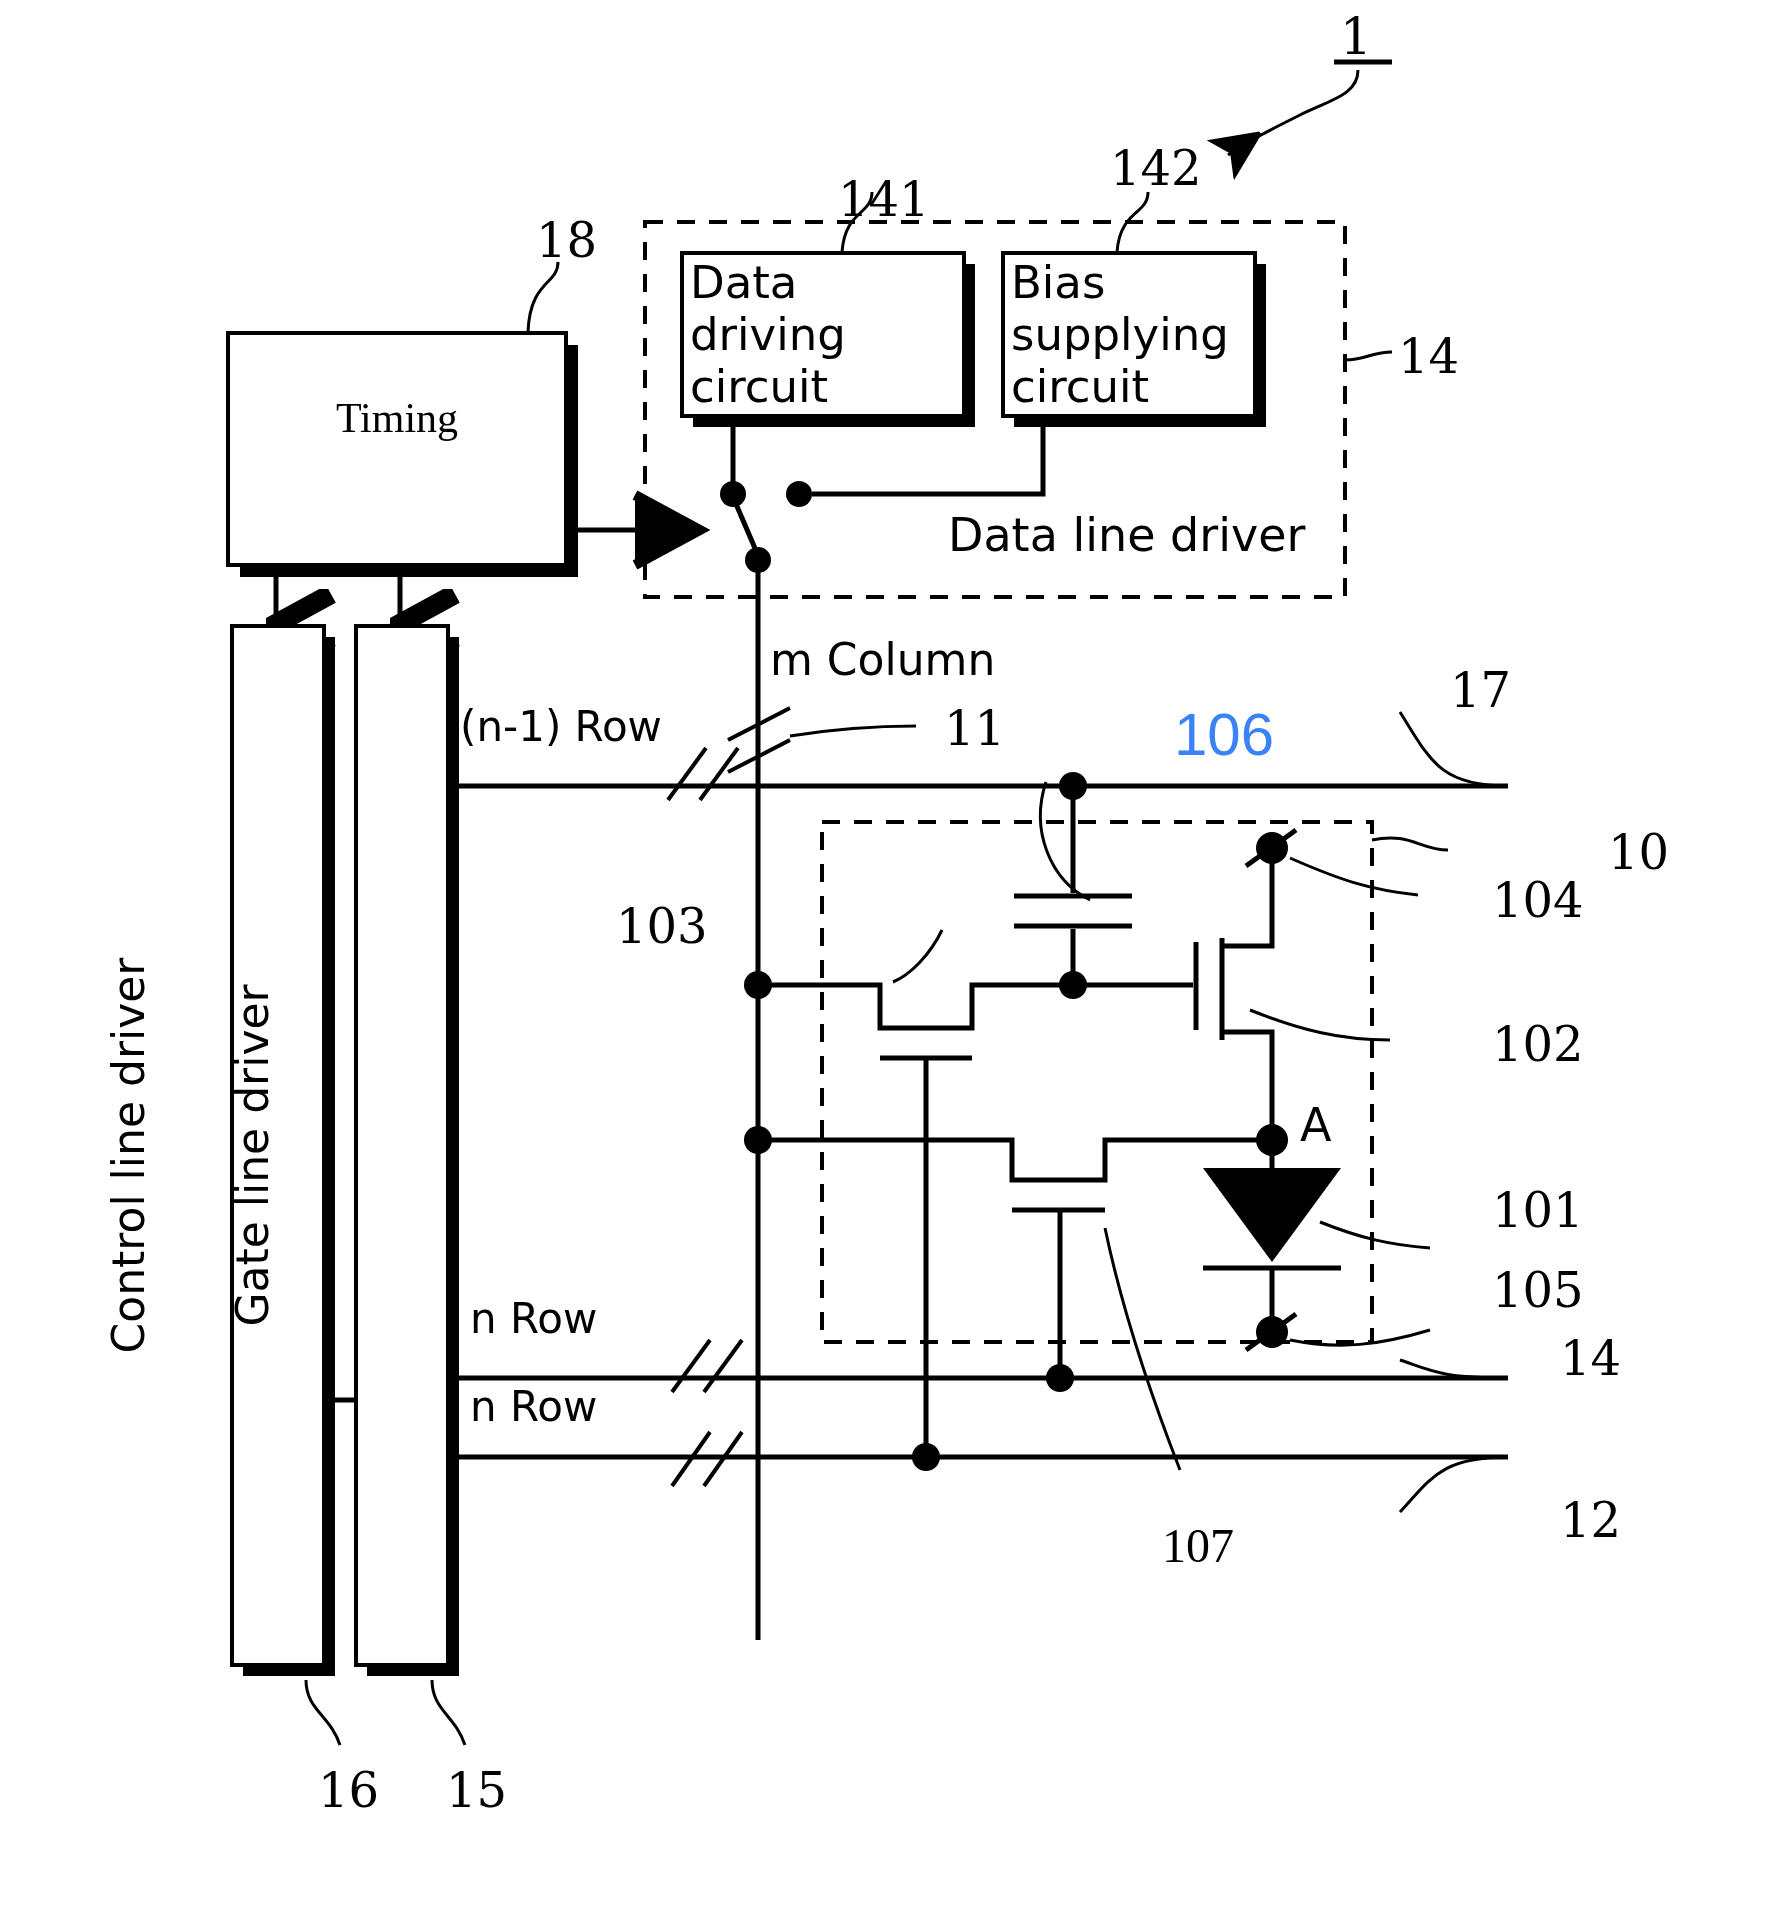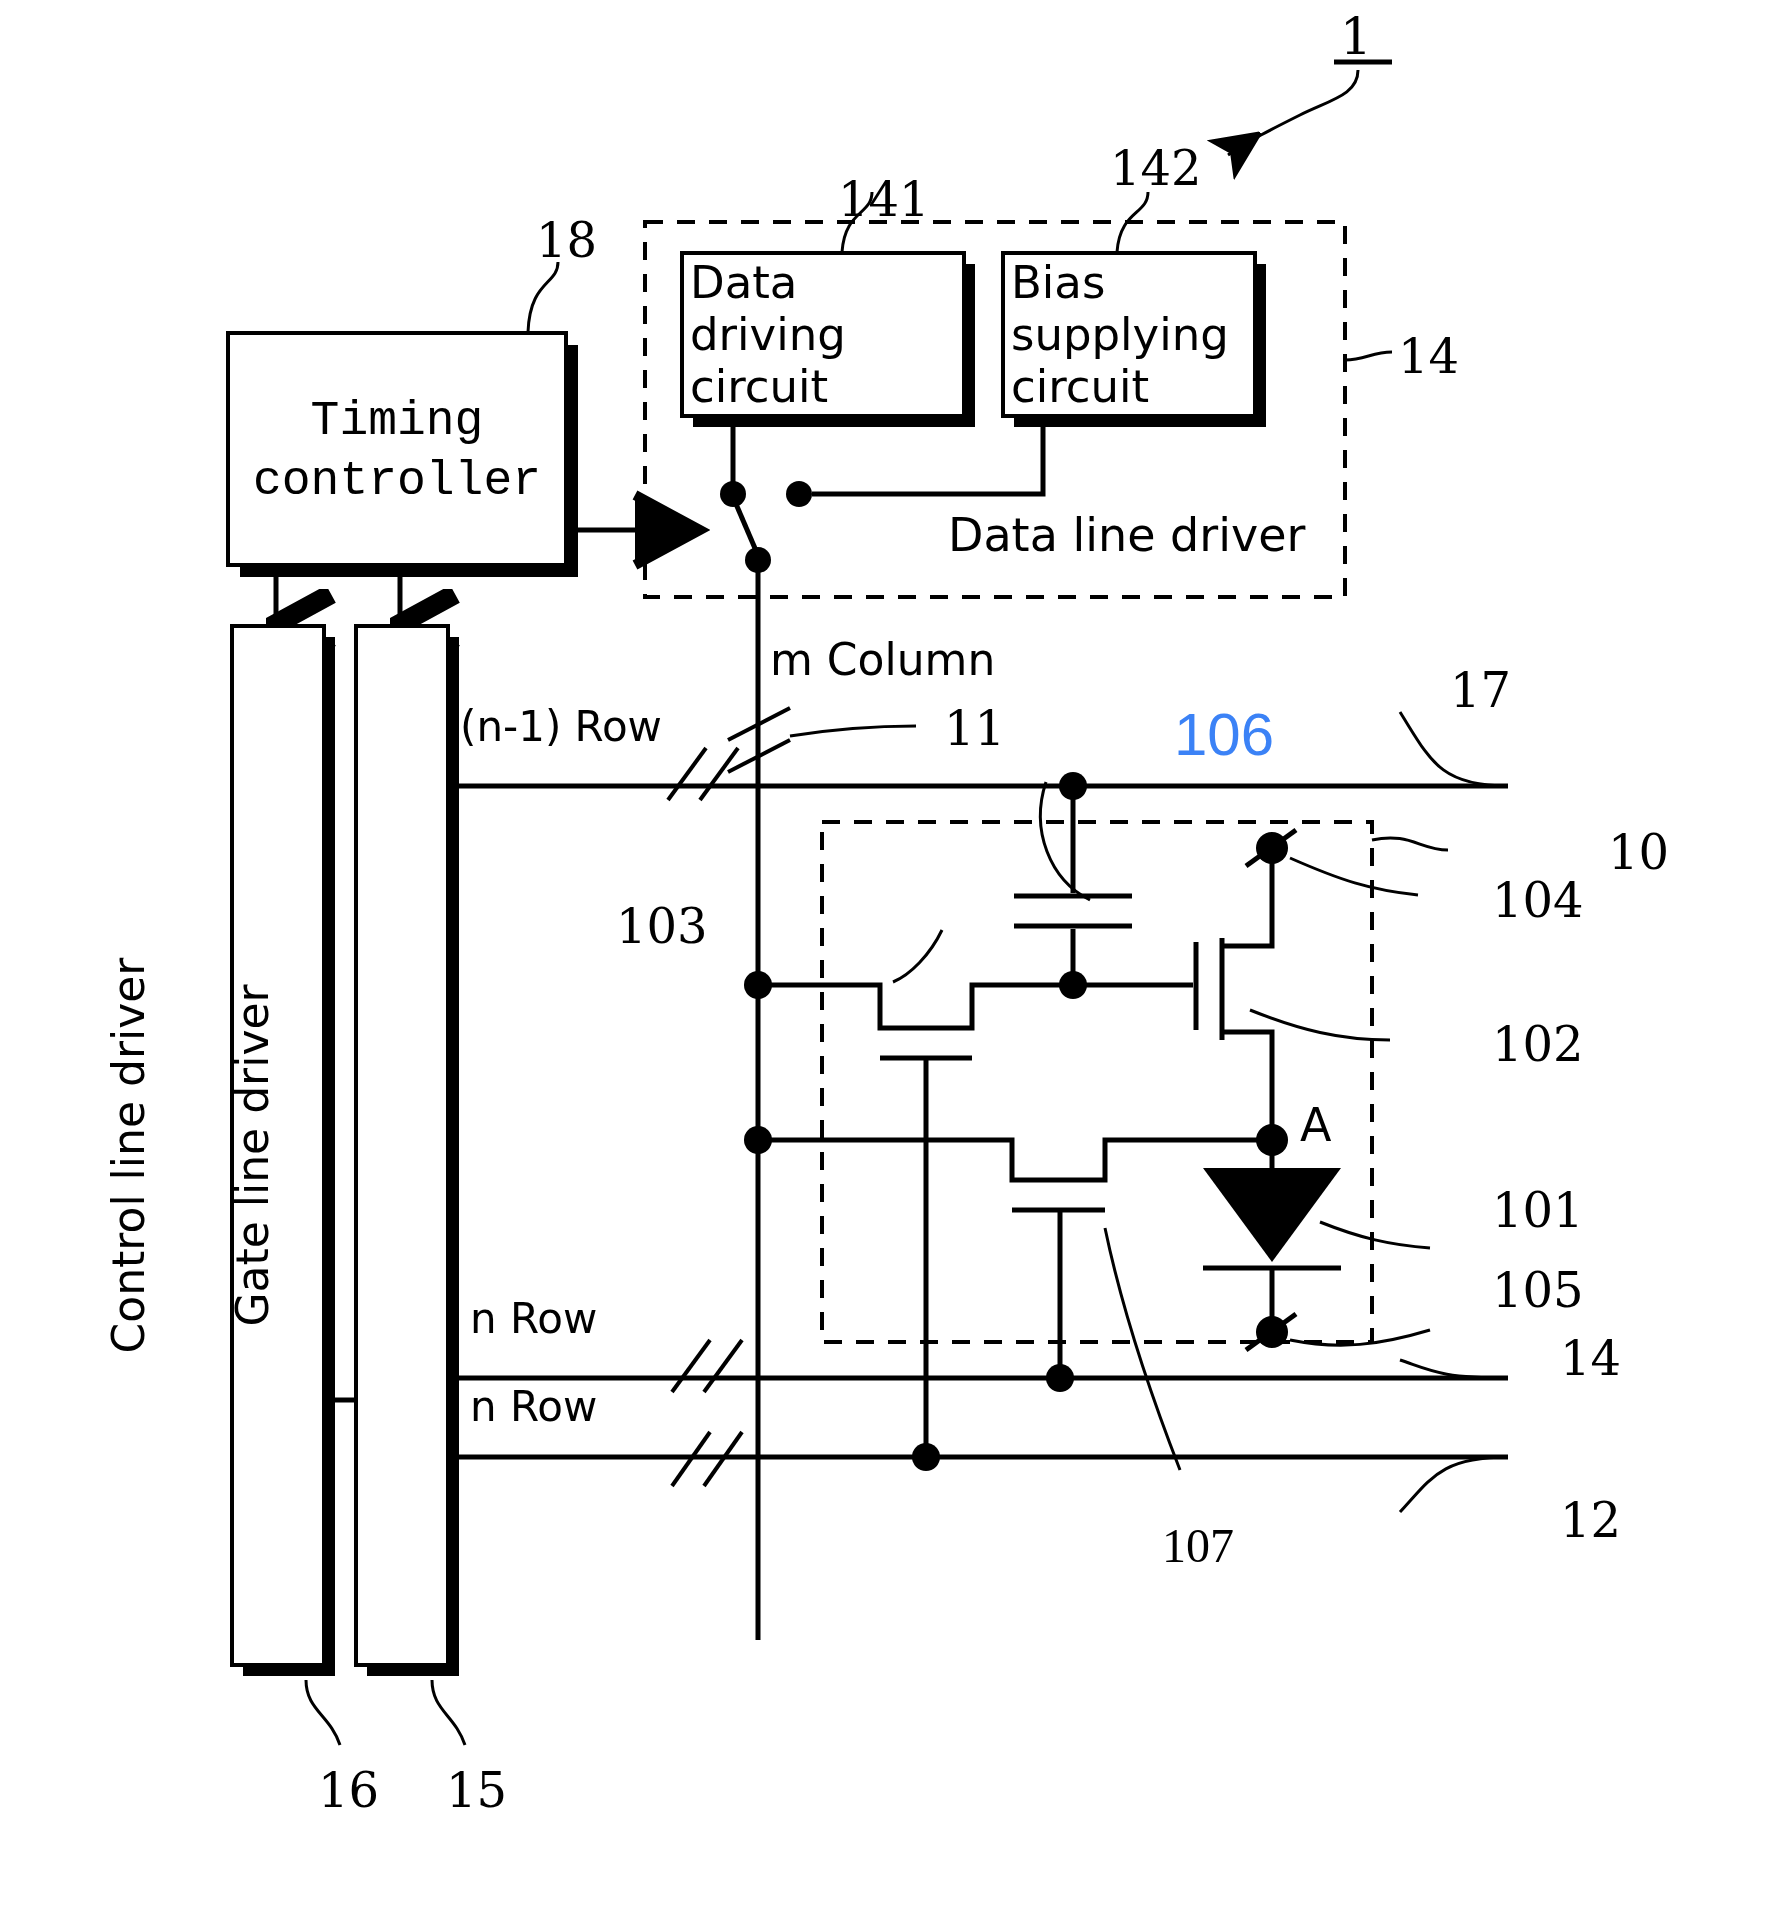--- a/index.html
+++ b/index.html
@@ -228,23 +228,22 @@
 </div>
 
 <div style="position:absolute; left:1011px; top:257px; width:248px; font-size:45px; line-height:1.16; color:#000; font-family:'DejaVu Sans',sans-serif;">
   <div>Bias</div>
   <div>supplying</div>
   <div>circuit</div>
 </div>
 
 <div style="position:absolute; left:948px; top:508px; font-size:46px; color:#000; font-family:'DejaVu Sans',sans-serif; white-space:nowrap;">Data line driver</div>
 
-<div style="position:absolute; left:236px; top:392px; width:322px; text-align:center; font-size:48px; line-height:1.24; color:#000; font-family:Liberation Mono, monospace;">
+<div style="position:absolute; left:236px; top:392px; width:322px; text-align:center; font-size:42px; line-height:1.24; color:#000; font-family:Liberation Serif, serif;">
   <div>Timing</div>
-  <div>controller</div>
 </div>
 
 <div style="position:absolute; left:-222px; top:1130px; width:700px; text-align:center; transform:rotate(-90deg); transform-origin:center center; font-size:44px; color:#000; font-family:'DejaVu Sans',sans-serif; white-space:nowrap;">Control line driver</div>
 
 <div style="position:absolute; left:-98px; top:1130px; width:700px; text-align:center; transform:rotate(-90deg); transform-origin:center center; font-size:44px; color:#000; font-family:'DejaVu Sans',sans-serif; white-space:nowrap;">Gate line driver</div>
 
 <div style="position:absolute; left:318px; top:1762px; font-family:'DejaVu Serif',serif; font-size:48px; color:#000;">16</div>
 
 <div style="position:absolute; left:446px; top:1762px; font-family:'DejaVu Serif',serif; font-size:48px; color:#000;">15</div>
 

